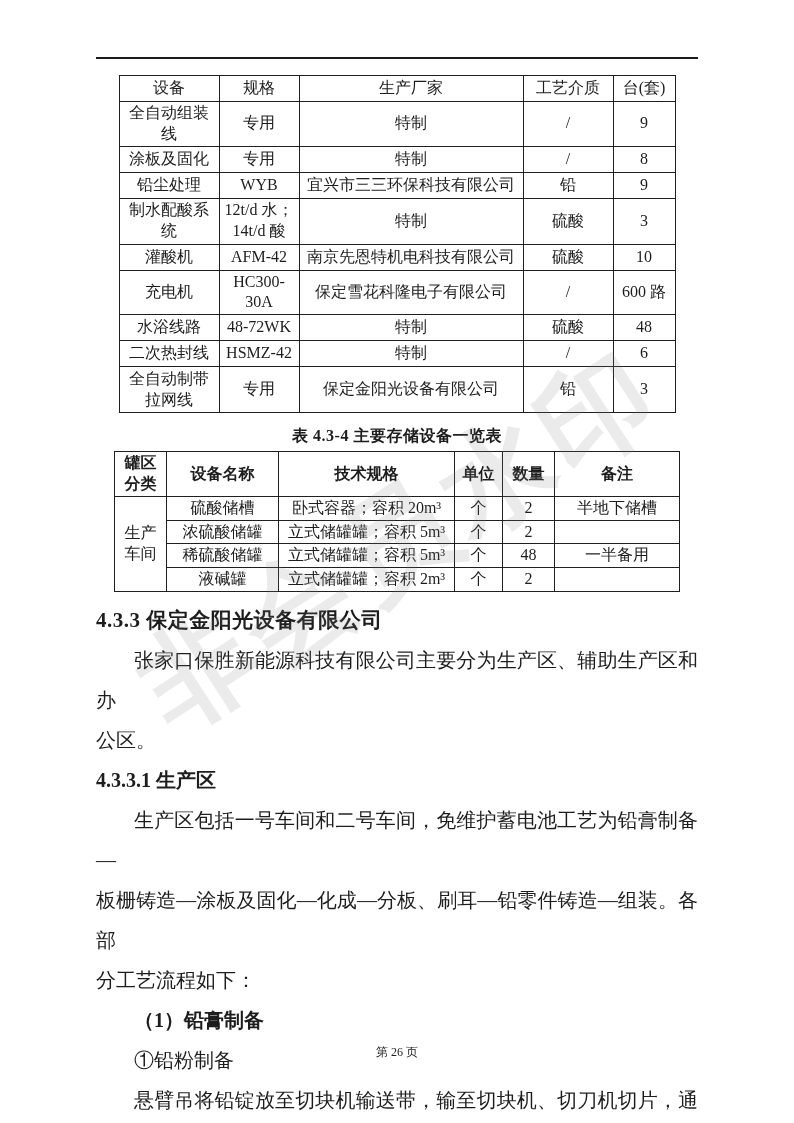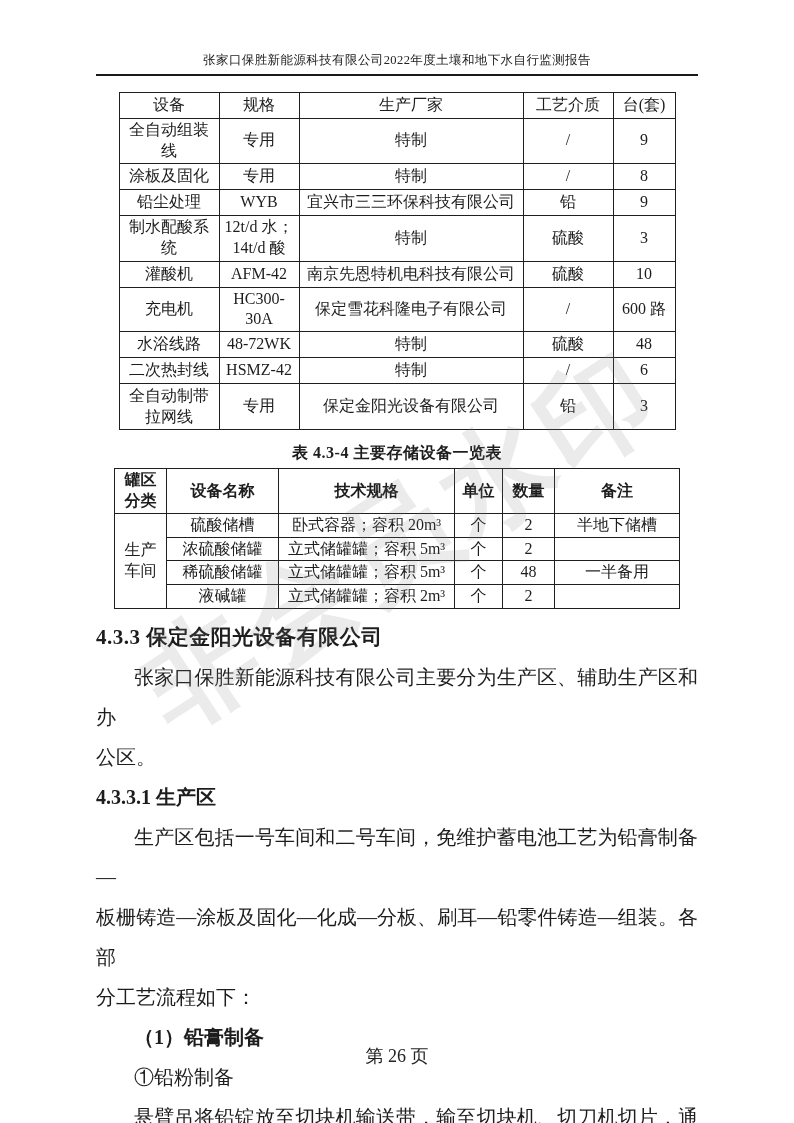--- a/index.html
+++ b/index.html
@@ -39,31 +39,30 @@
   .tbl-title { margin-top:13px; text-align:center; font-weight:bold; font-size:16px; letter-spacing:0.5px; }
   
   .bodytext { margin:8px 96px 0 96px; }
   .line { font-size:20px; line-height:40px; text-align:left; }
   .h2-line { font-size:21px; font-weight:bold; letter-spacing:0.5px; }
   .h3-line { font-size:20px; font-weight:bold; }
   .indent { text-indent:38px; }
   .b { font-weight:bold; }
   .jfull { text-align:justify; text-align-last:justify; }
   
-  .doc-footer { position:absolute; left:0; right:0; top:1044px; text-align:center; font-size:18px; color:#222; }
+  .doc-footer { position:absolute; left:0; right:0; top:1044px; text-align:center; font-size:12px; color:#222; }
 </style>
 </head>
 <body>
 
 <div class="page">
 
   <div class="watermark">非会员水印</div>
 
   <div class="doc-header">
-    <div class="doc-header-title">张家口保胜新能源科技有限公司2022年度土壤和地下水自行监测报告</div>
     <div class="header-rule"></div>
   </div>
 
   <table class="tbl equipment">
     <colgroup>
       <col style="width:100px">
         <col style="width:80px">
         <col style="width:224px">
         <col style="width:90px">
         <col style="width:62px">

